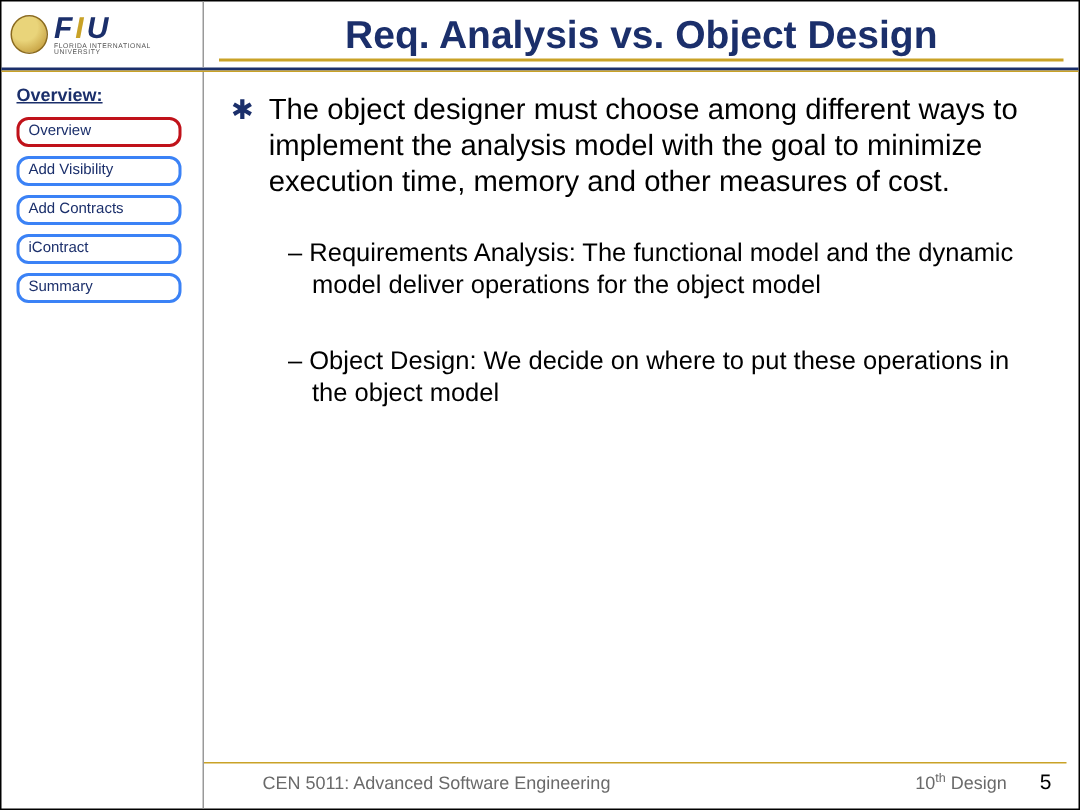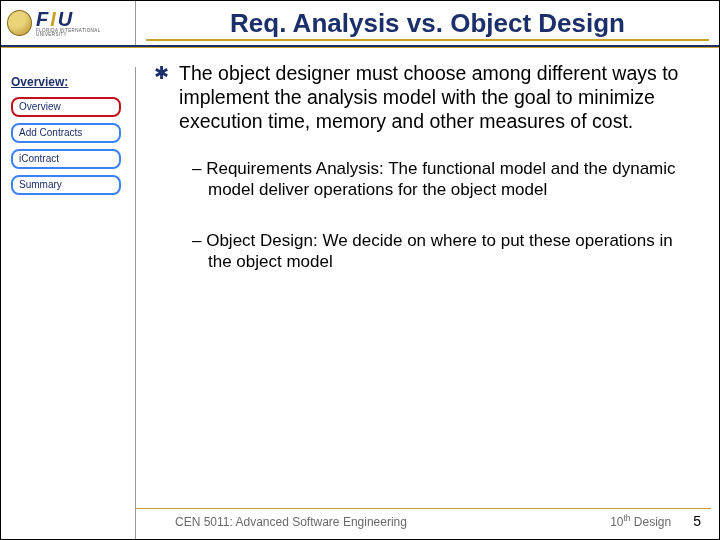--- a/index.html
+++ b/index.html
@@ -91,21 +91,20 @@
     
     .body-row {
       flex: 1;
       display: flex;
       min-height: 0;
     }
     .sidebar {
       width: 135px;
       border-right: 1px solid #999;
       padding: 8px 10px 0 10px;
-      margin-top: 19px;
     }
     .sidebar-heading {
       font-size: 12px;
       font-weight: bold;
       color: #1b2f6b;
       text-decoration: underline;
       margin-bottom: 8px;
     }
     .nav-btn {
       display: block;
@@ -208,20 +207,21 @@
       <div class="title-underline"></div>
     </div>
   </div>
   <div class="gold-rule"></div>
 
   <div class="body-row">
     <aside class="sidebar">
       <div class="sidebar-heading">Overview:</div>
 
       <button class="nav-btn active">Overview</button>
+      <button class="nav-btn">Add Visibility</button>
       <button class="nav-btn">Add Contracts</button>
       <button class="nav-btn">iContract</button>
       <button class="nav-btn">Summary</button>
     </aside>
 
     <section class="content">
       <div class="main-bullet">
         <span class="snowflake">✱</span>
         <span>The object designer must choose among different ways to implement the analysis model with the goal to minimize execution time, memory and other measures of cost.</span>
       </div>

